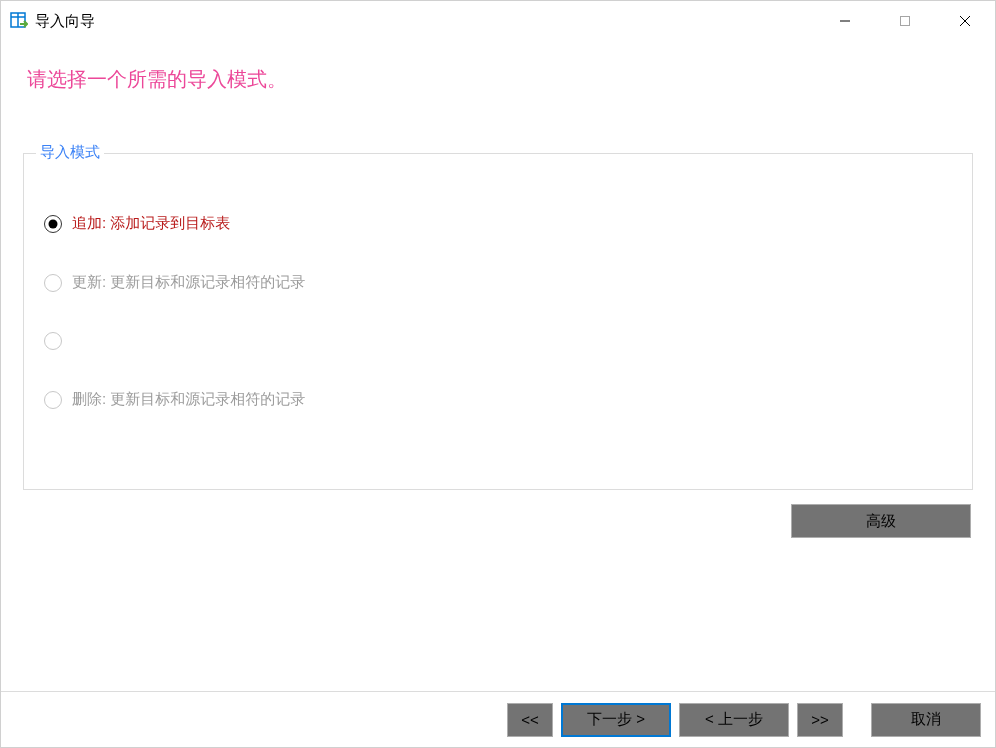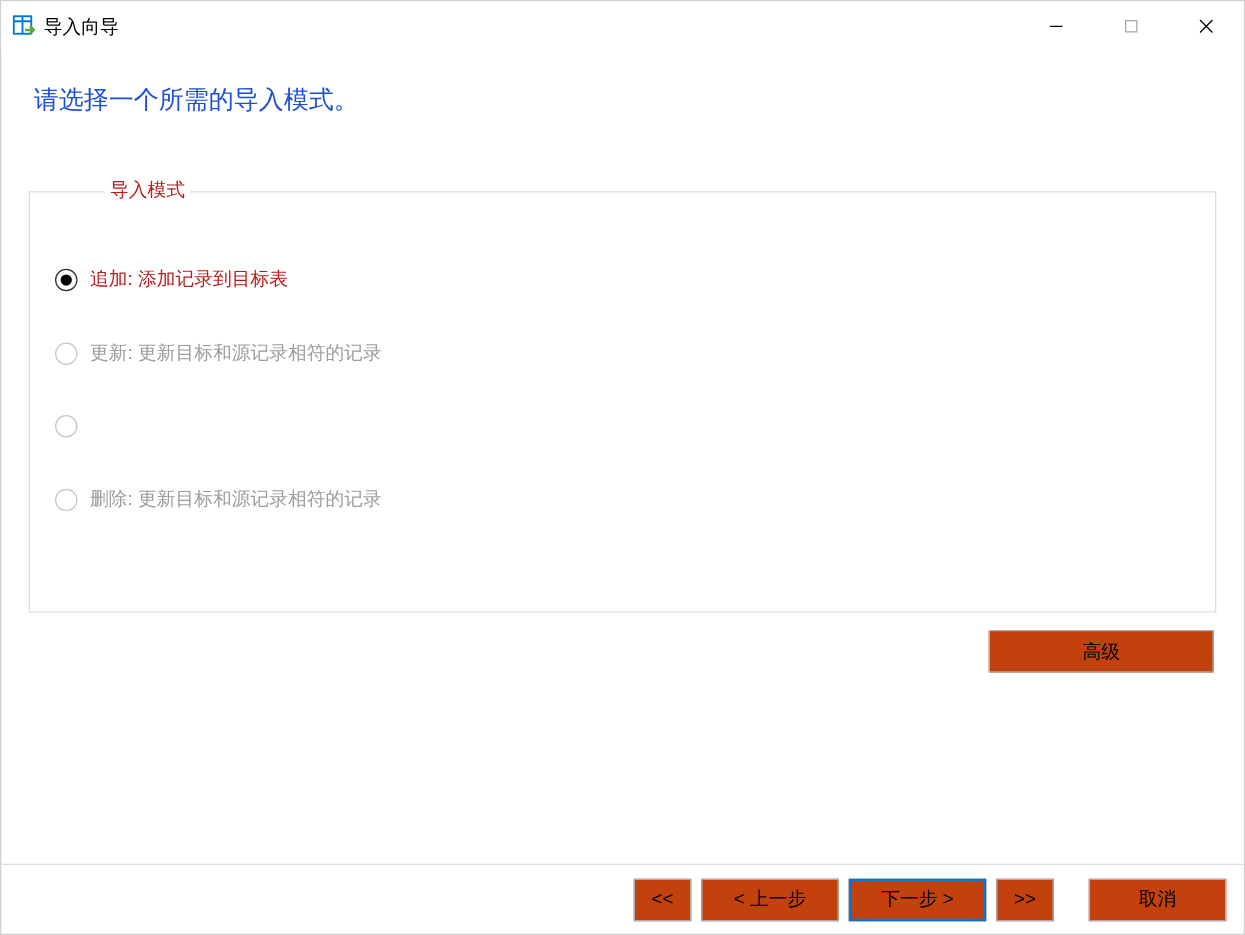--- a/index.html
+++ b/index.html
@@ -51,40 +51,39 @@
     }
     .titlebar-btn.disabled { opacity: 0.35; cursor: default; }
     .titlebar-btn svg { stroke: #000; }
     .content-area {
       flex: 1;
       padding: 25px 22px 0 22px;
       display: flex;
       flex-direction: column;
     }
     .heading {
-      color: #1d4ed8;
+      color: #ec4899;
       font-size: 20px;
       font-weight: normal;
       margin-bottom: 60px;
       padding-left: 4px;
     }
     .fieldset {
       border: 1px solid #dcdcdc;
       padding: 30px 18px 50px 18px;
       position: relative;
     }
     .fieldset-legend {
       position: absolute;
       top: -11px;
       left: 12px;
       background: #fff;
       padding: 0 4px;
       font-size: 15px;
-      color: #b91c1c;
-      margin-left: 48px;
+      color: #3b82f6;
     }
     .radio-row {
       display: flex;
       align-items: center;
       margin: 20px 2px;
       padding: 10px 0;
       cursor: pointer;
     }
     .radio-row.disabled {
       cursor: default;
@@ -111,21 +110,21 @@
     }
     .radio-label { color: #b91c1c; }
     .radio-row.disabled .radio-label { color: #9c9c9c; }
     .advanced-row {
       display: flex;
       justify-content: flex-end;
       margin-top: 14px;
       padding-right: 2px;
     }
     .btn {
-      background: #c2410c;
+      background: #737373;
       border: 1px solid #adadad;
       font-family: inherit;
       font-size: 15px;
       height: 34px;
       cursor: pointer;
       display: flex;
       align-items: center;
       justify-content: center;
     }
     .btn-advanced { width: 180px; }
@@ -206,17 +205,17 @@
 
   </div>
 
   <div class="advanced-row">
     <button class="btn btn-advanced">高级</button>
   </div>
 </div>
 
 <div class="footer">
   <button class="btn btn-nav-small">&lt;&lt;</button>
+  <button class="btn btn-nav btn-primary">下一步 &gt;</button>
   <button class="btn btn-nav">&lt; 上一步</button>
-  <button class="btn btn-nav btn-primary">下一步 &gt;</button>
   <button class="btn btn-nav-small">&gt;&gt;</button>
   <button class="btn btn-cancel">取消</button>
 </div>
 
 </body></html>

